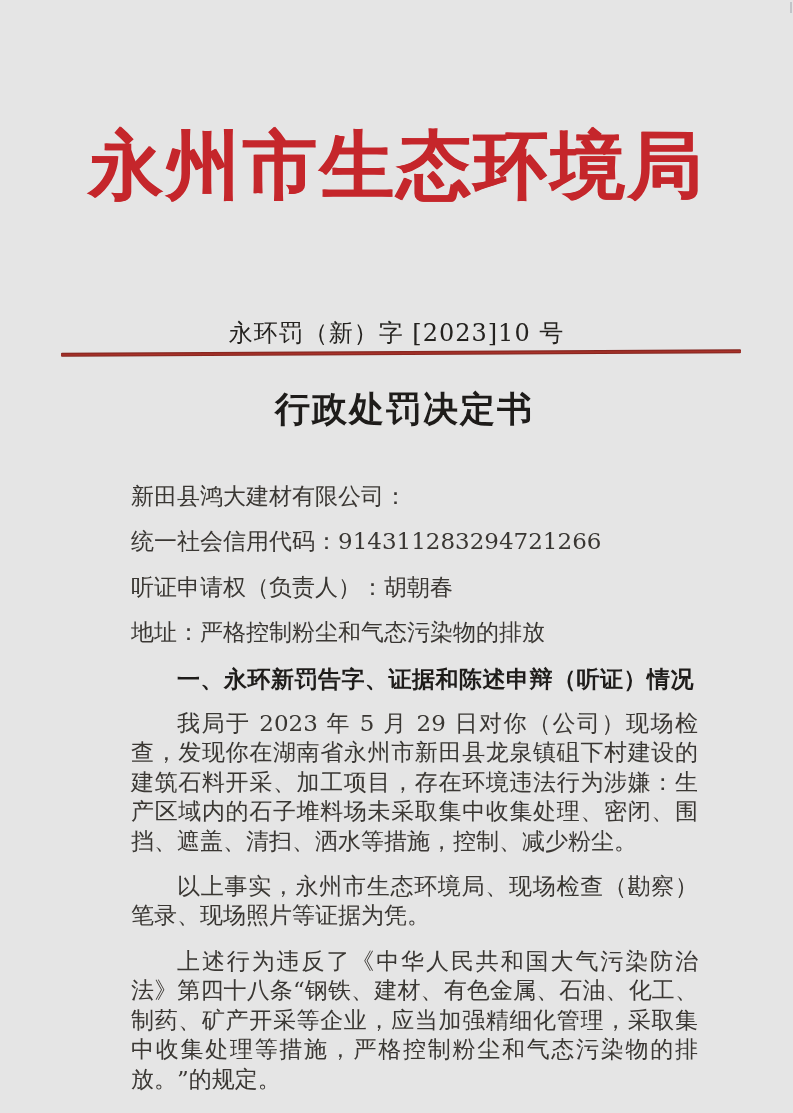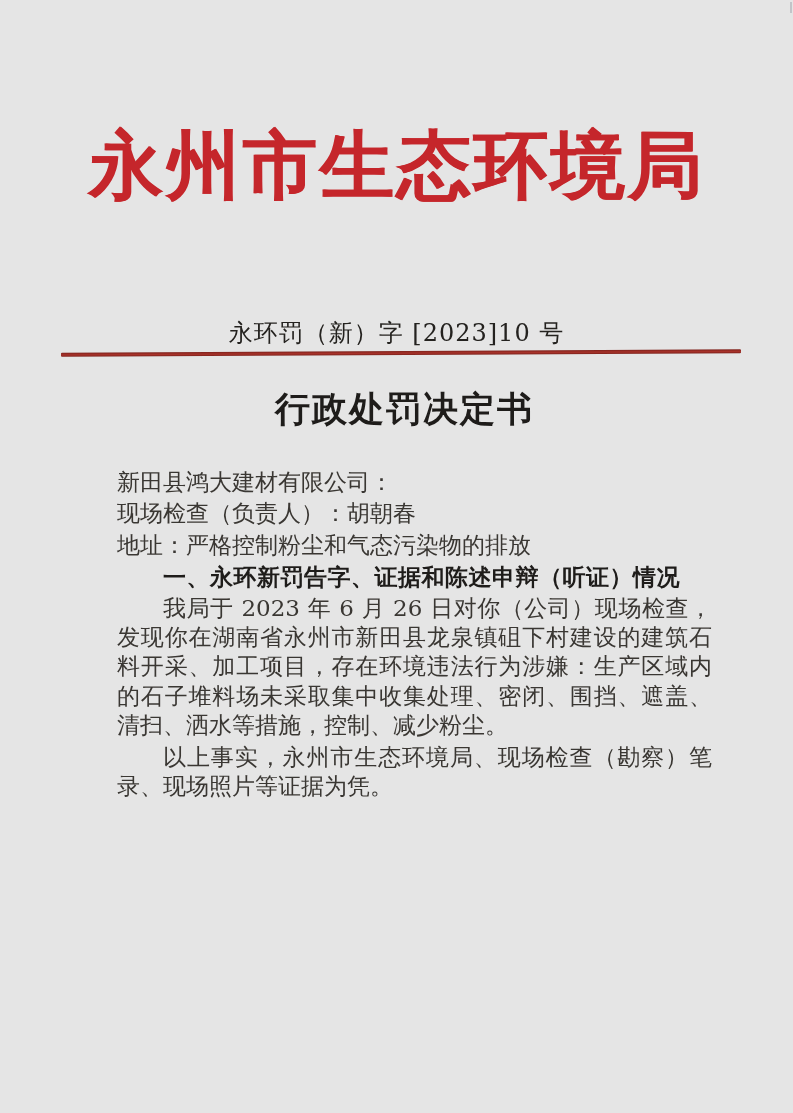--- a/index.html
+++ b/index.html
@@ -68,21 +68,21 @@
   .body-text {
     position: absolute;
     top: 466px;
     left: 115px;
     width: 599px;
     font-size: 23px;
     line-height: 29.4px;
     color: var(--text-ink, #3a3733);
     text-align: justify;
   }
-  .body-text p { margin: 2px; }
+  .body-text p { margin: 16px; }
   .body-text .para { text-indent: 2em; }
   .body-text .heading {
     text-indent: 2em;
     font-weight: 700;
     color: var(--heading-ink, #1e1c1a);
     letter-spacing: 0.5px;
   }
   .scan-mark {
     position: absolute;
     top: 2px;
@@ -101,22 +101,24 @@
   <div class="agency-title">永州市生态环境局</div>
 
   <div class="doc-number">永环罚（新）字 [2023]10 号</div>
 
   <div class="red-rule"></div>
 
   <div class="doc-title">行政处罚决定书</div>
 
   <div class="body-text">
     <p class="line">新田县鸿大建材有限公司：</p>
-    <p class="line">现场检查（负责人）：胡朝春</p>
+    <p class="line">统一社会信用代码：914311283294721266</p>
+    <p class="line">听证申请权（负责人）：胡朝春</p>
     <p class="line">地址：严格控制粉尘和气态污染物的排放</p>
     <p class="heading">一、永环新罚告字、证据和陈述申辩（听证）情况</p>
-    <p class="para">我局于 2023 年 6 月 26 日对你（公司）现场检查，发现你在湖南省永州市新田县龙泉镇砠下村建设的建筑石料开采、加工项目，存在环境违法行为涉嫌：生产区域内的石子堆料场未采取集中收集处理、密闭、围挡、遮盖、清扫、洒水等措施，控制、减少粉尘。</p>
+    <p class="para">我局于 2023 年 5 月 29 日对你（公司）现场检查，发现你在湖南省永州市新田县龙泉镇砠下村建设的建筑石料开采、加工项目，存在环境违法行为涉嫌：生产区域内的石子堆料场未采取集中收集处理、密闭、围挡、遮盖、清扫、洒水等措施，控制、减少粉尘。</p>
     <p class="para">以上事实，永州市生态环境局、现场检查（勘察）笔录、现场照片等证据为凭。</p>
+    <p class="para">上述行为违反了《中华人民共和国大气污染防治法》第四十八条“钢铁、建材、有色金属、石油、化工、制药、矿产开采等企业，应当加强精细化管理，采取集中收集处理等措施，严格控制粉尘和气态污染物的排放。”的规定。</p>
   </div>
 
   <div class="scan-mark"></div>
 
 </div>
 
 </body></html>

